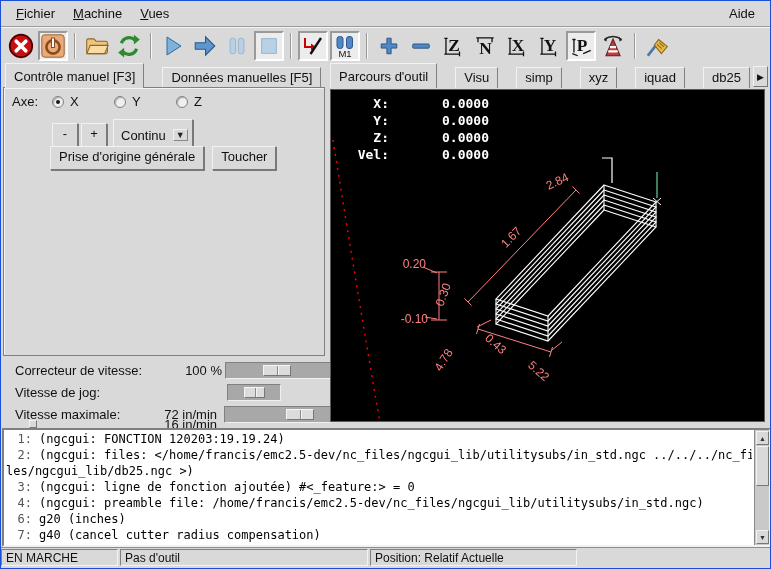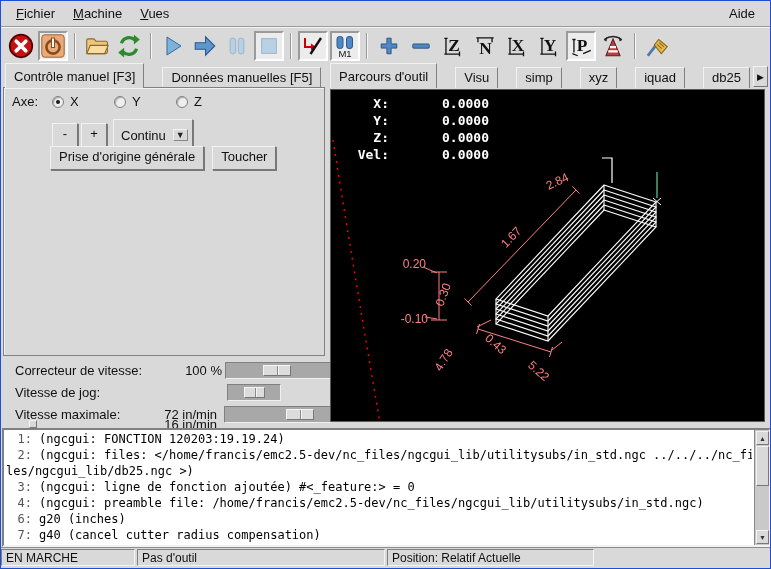--- a/index.html
+++ b/index.html
@@ -96,21 +96,21 @@
     border:1px solid #777; border-top-color:#f2f2f2; border-left-color:#f2f2f2;
     font-size:7px; color:#333; display:flex; align-items:center; justify-content:center; }
   .sb-up { top:1px; } .sb-down { bottom:1px; }
   .sb-thumb { position:absolute; left:1px; top:16px; width:13px; height:40px; background:#d9d9d9;
     border:1px solid #777; border-top-color:#f2f2f2; border-left-color:#f2f2f2; }
   
   .statusbar { position:absolute; left:0; bottom:2px; height:19px; width:771px;
     display:flex; font-size:12px; border-top:1px solid #8c8c8c; padding-top:1px; }
   .status-cell { height:17px; border:1px solid; border-color:#808080 #f4f4f4 #f4f4f4 #808080;
     padding:1px 4px 0 4px; margin-right:2px; overflow:hidden; white-space:nowrap; }
-  .sc-machine { width:134px; } .sc-tool { width:248px; } .sc-pos { width:207px; }
+  .sc-machine { width:117px; } .sc-tool { width:248px; } .sc-pos { width:207px; }
 </style>
 </head>
 <body>
 
 <div id="window">
 
   <div class="menubar">
     <span class="menu-item">Fichier</span>
     <span class="menu-item">Machine</span>
     <span class="menu-item">Vues</span>

